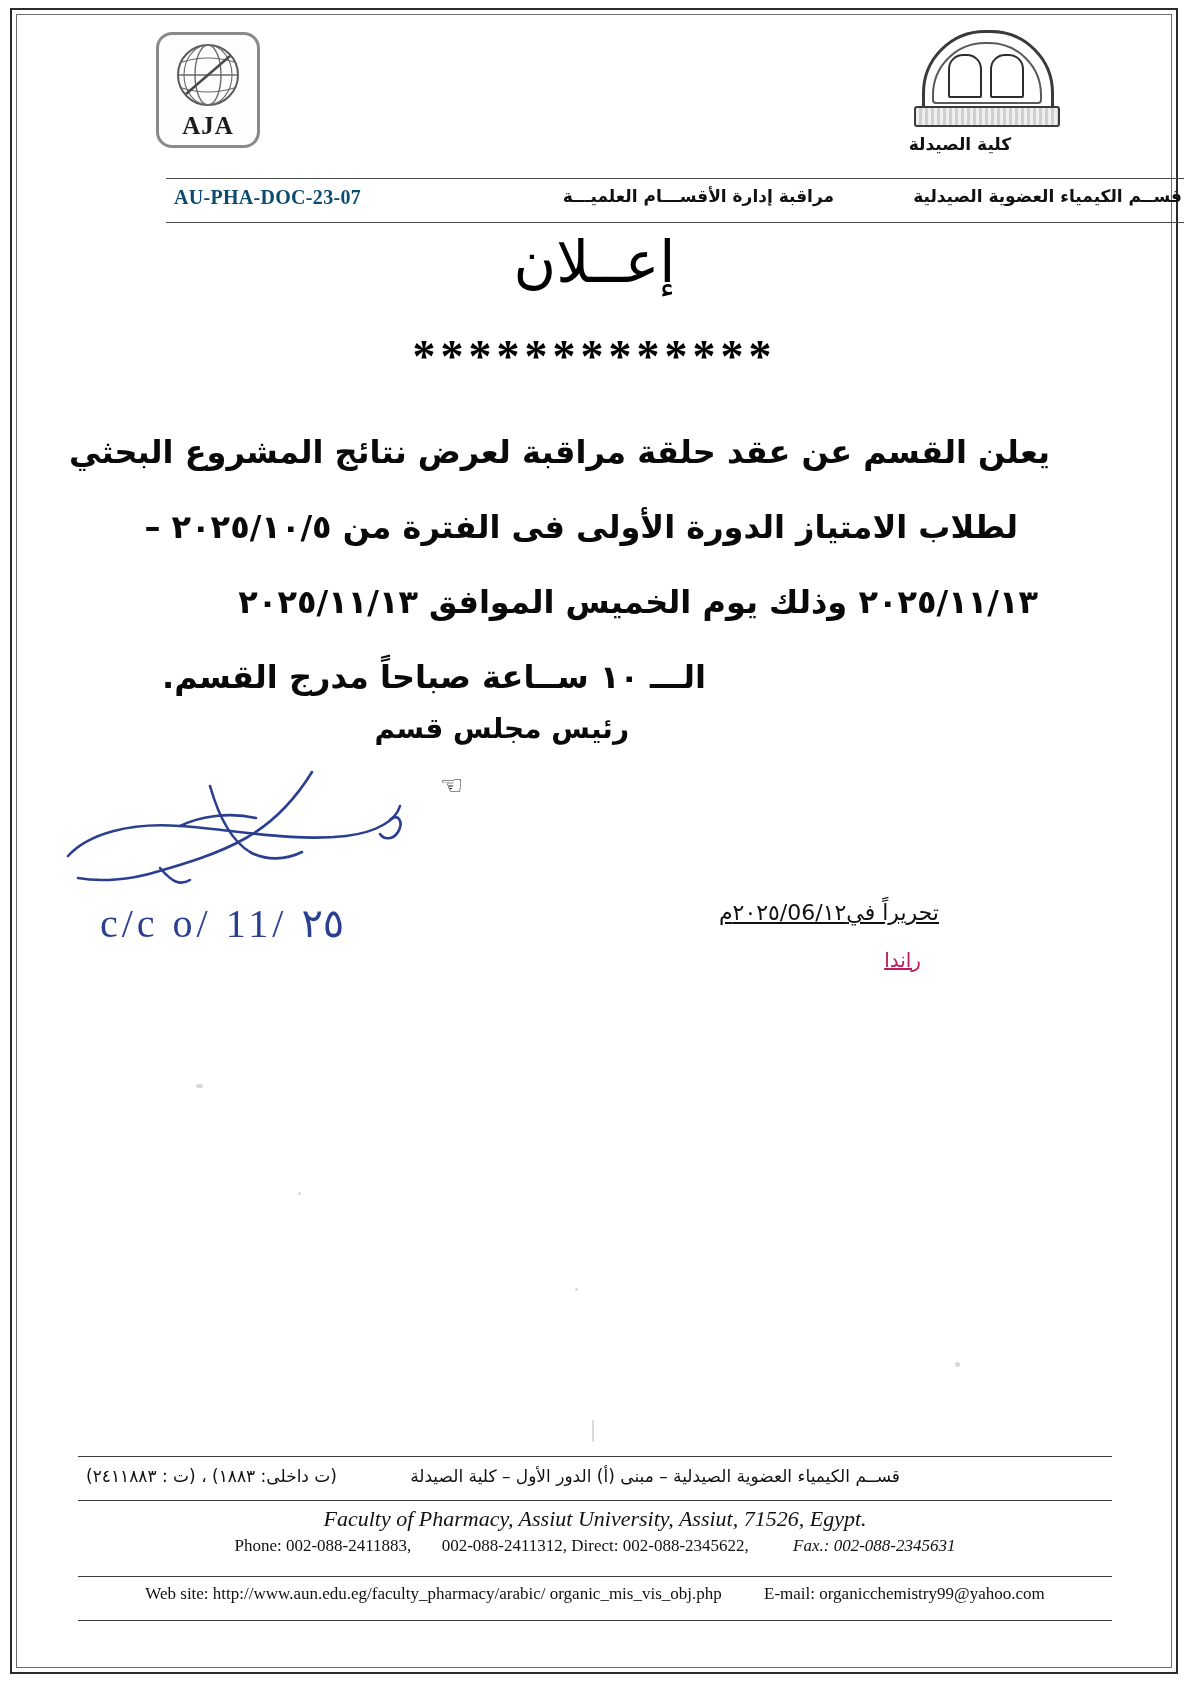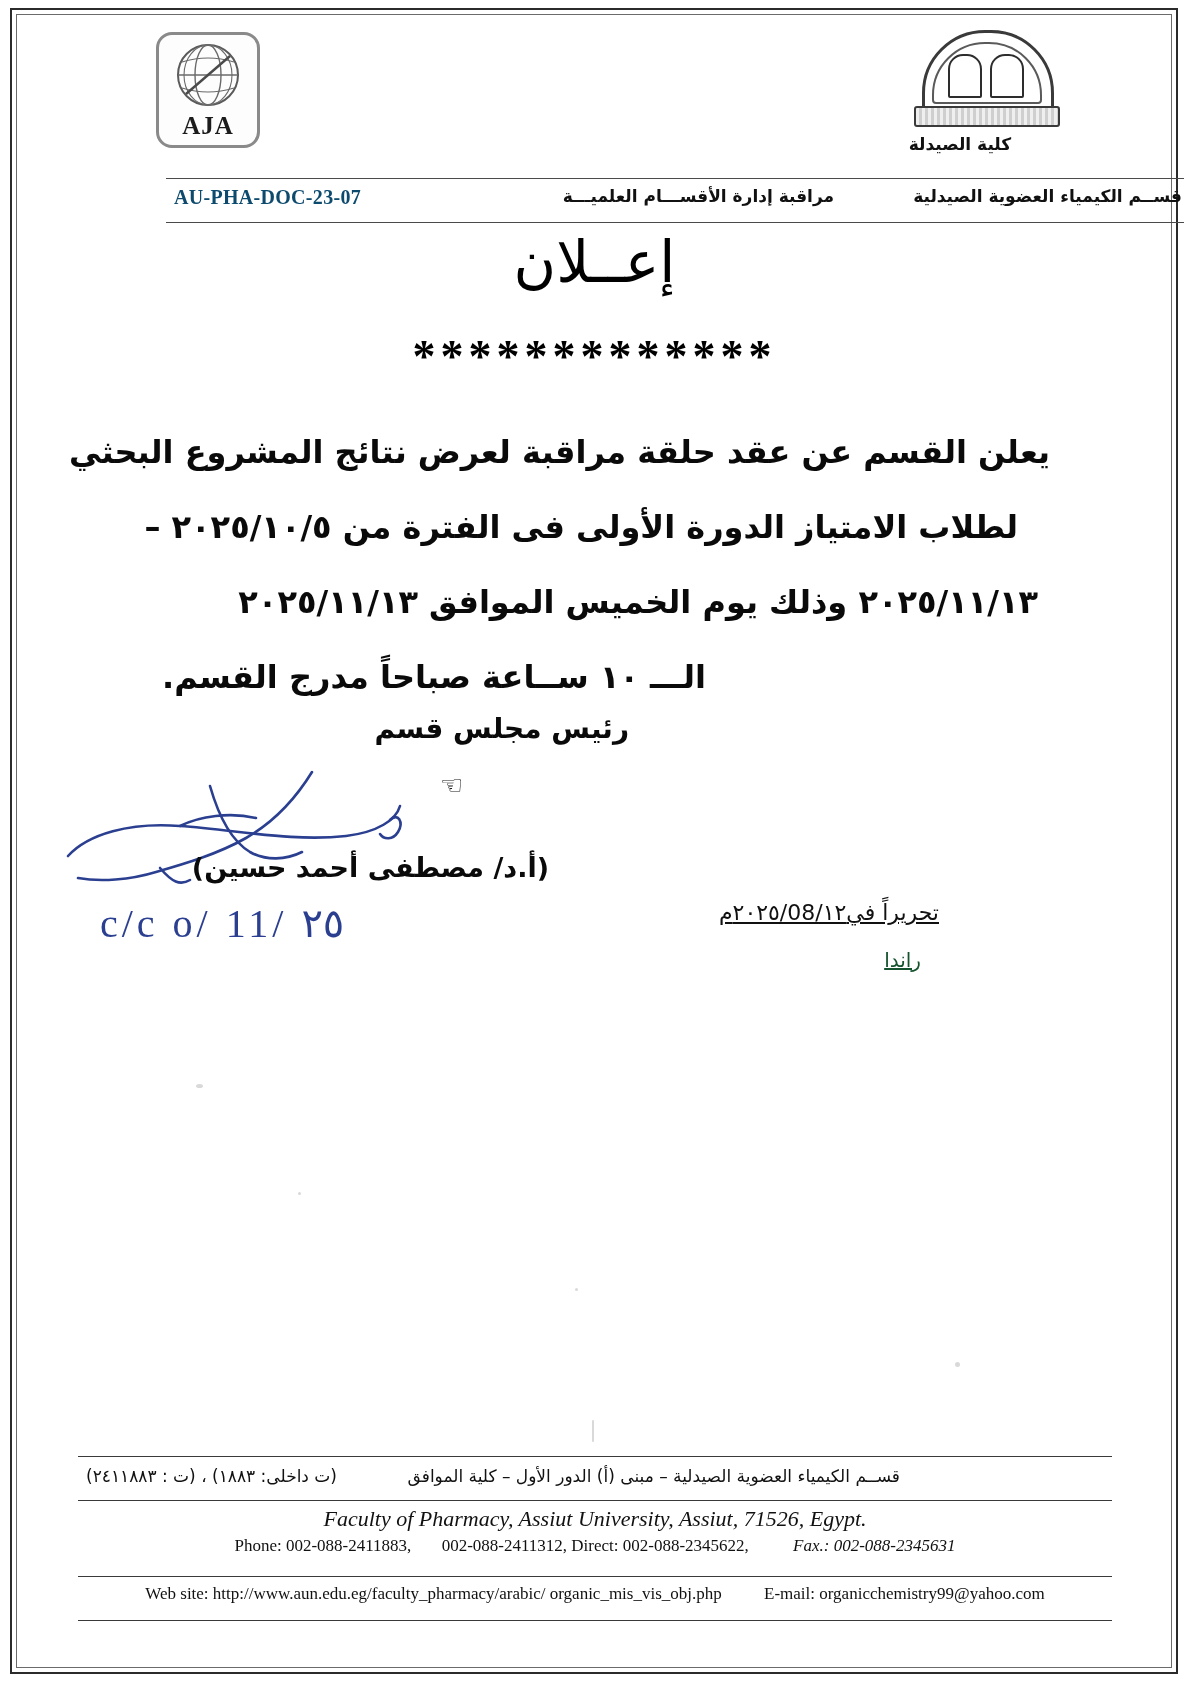--- a/index.html
+++ b/index.html
@@ -285,21 +285,21 @@
     font-size: 22px;
     color: #111;
     text-decoration: underline;
     white-space: nowrap;
   }
   .issued-by {
     position: absolute;
     right: 268px;
     top: 948px;
     font-size: 20px;
-    color: #14532d;
+    color: #be185d;
     text-decoration: underline;
     white-space: nowrap;
   }
 
   
   .speck {
     position: absolute;
     background: #d9d9d9;
     border-radius: 50%;
   }
@@ -456,38 +456,37 @@
         <path d="M150 26 C158 54 170 80 190 92 C206 101 226 100 242 92"></path>
         <path d="M120 66 C140 56 170 52 196 58"></path>
         <path d="M330 60 C338 52 344 62 338 72 C333 80 324 80 320 74"></path>
         <path d="M100 108 C112 122 120 126 130 120"></path>
       </g>
     </svg>
   </div>
 
   <div class="hand-icon">☞</div>
 
-  <div class="sig-name">(أ.د/ مصطفى أحمد حسين)</div>
 
   <div class="hand-date">c/c o/ 11/ ٢٥</div>
 
-  <div class="issued">تحريراً في٢٠٢٥/08/١٢م</div>
+  <div class="issued">تحريراً في٢٠٢٥/06/١٢م</div>
   <div class="issued-by">راندا</div>
 
   <div class="speck" style="left:196px;top:1084px;width:7px;height:4px;"></div>
   <div class="speck" style="left:298px;top:1192px;width:3px;height:3px;"></div>
   <div class="speck" style="left:575px;top:1288px;width:3px;height:3px;"></div>
   <div class="speck" style="left:955px;top:1362px;width:5px;height:5px;"></div>
   <div class="speck" style="left:592px;top:1420px;width:2px;height:22px;border-radius:1px;"></div>
 
   <div class="footer">
     <div class="fline fline-1"></div>
 
     <div class="f-row1">
-      <div class="f-dept">قســم الكيمياء العضوية الصيدلية – مبنى (أ) الدور الأول – كلية الموافق</div>
+      <div class="f-dept">قســم الكيمياء العضوية الصيدلية – مبنى (أ) الدور الأول – كلية الصيدلة</div>
       <div class="f-phoneext">(ت داخلى: ١٨٨٣) ، (ت : ٢٤١١٨٨٣)</div>
     </div>
 
     <div class="fline fline-2"></div>
 
     <div class="f-faculty">Faculty of Pharmacy, Assiut University, Assiut, 71526, Egypt.</div>
 
     <div class="f-phones">
       <span class="p1">Phone: 002-088-2411883,</span>
       <span class="p2">002-088-2411312,</span>

